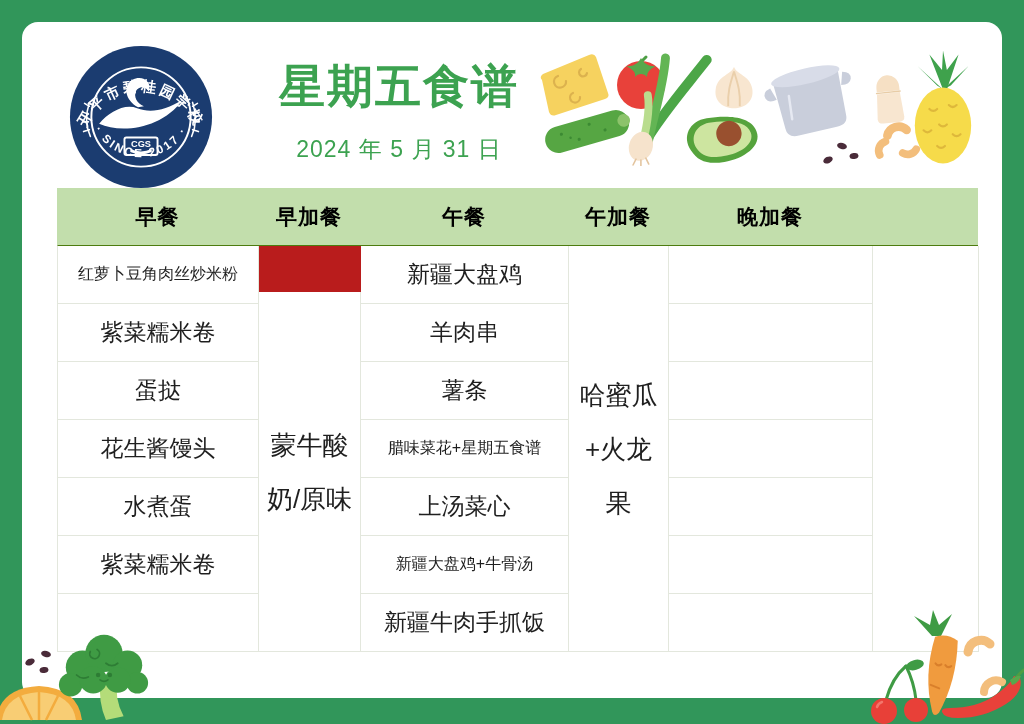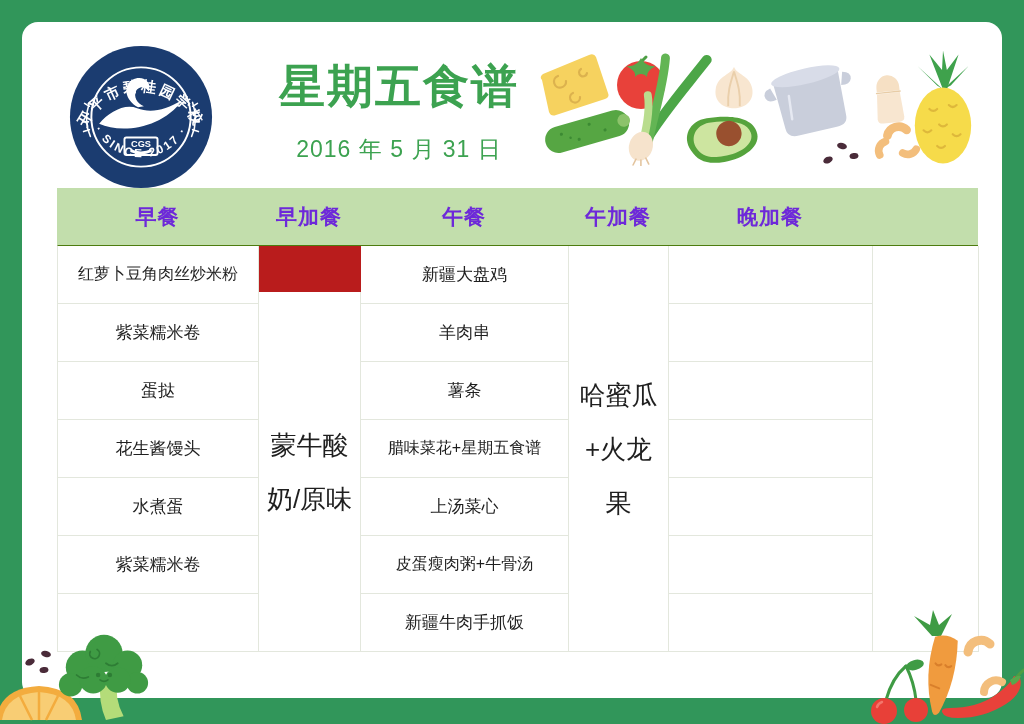--- a/index.html
+++ b/index.html
@@ -52,41 +52,41 @@
   .header-band {
     position: absolute;
     left: 35px; top: 166px;
     width: 921px; height: 57px;
     background: #C2DEAC;
     display: grid;
     grid-template-columns: 201px 102px 208px 100px 204px 106px;
   }
   .header-band .hcell {
     display: flex; align-items: center; justify-content: center;
-    font-size: 21px; font-weight: 700; color: #6d28d9;
+    font-size: 21px; font-weight: 700; color: #000000;
     letter-spacing: 1px;
   }
 
   .grid {
     position: absolute;
     left: 35px; top: 223px;
     width: 921px;
     display: grid;
     grid-template-columns: 201px 102px 208px 100px 204px 106px;
     grid-template-rows: repeat(7, 58px);
     border-top: 1px solid #4d7c0f;
     border-left: 1px solid #E3E7DD;
     background: #b91c1c;
   }
   .cell {
     border-right: 1px solid #E3E7DD;
     border-bottom: 1px solid #E3E7DD;
     display: flex; align-items: center; justify-content: center;
     text-align: center;
-    font-size: 17px;
+    font-size: 23px;
     color: #1F1F1F;
     background: #fff;
     overflow: hidden;
   }
   .cell.small { font-size: 16px; }
   .cell.merged {
     font-size: 26px;
     line-height: 54px;
     word-break: break-all;
   }
@@ -137,21 +137,21 @@
         <g>
           <rect x="58" y="96" width="34" height="18" rx="2" fill="none" stroke="#FFFFFF" stroke-width="2"></rect>
           <text x="75" y="106" font-size="9.5" font-weight="bold" fill="#FFFFFF" text-anchor="middle">CGS</text>
           <path d="M64,108 Q75,113 86,108 L86,111 Q75,116 64,111 Z" fill="#FFFFFF"></path>
         </g>
       </svg>
     </div>
 
     <div class="title-block">
       <div class="page-title">星期五食谱</div>
-      <div class="menu-date">2016 年 5 月 31 日</div>
+      <div class="menu-date">2024 年 5 月 31 日</div>
     </div>
 
     <div class="header-band">
       <div class="hcell">早餐</div>
       <div class="hcell">早加餐</div>
       <div class="hcell">午餐</div>
       <div class="hcell">午加餐</div>
       <div class="hcell">晚加餐</div>
     </div>
 
@@ -167,21 +167,21 @@
 
       <div class="cell c2 span7 merged">
         <span class="wrapbox w96">蒙牛酸奶/原味</span>
       </div>
 
       <div class="cell c3" style="grid-row:1">新疆大盘鸡</div>
       <div class="cell c3" style="grid-row:2">羊肉串</div>
       <div class="cell c3" style="grid-row:3">薯条</div>
       <div class="cell c3 small" style="grid-row:4">腊味菜花+星期五食谱</div>
       <div class="cell c3" style="grid-row:5">上汤菜心</div>
-      <div class="cell c3 small" style="grid-row:6">皮蛋瘦肉粥+牛骨汤</div>
+      <div class="cell c3 small" style="grid-row:6">新疆大盘鸡+牛骨汤</div>
       <div class="cell c3" style="grid-row:7">新疆牛肉手抓饭</div>
 
       <div class="cell c4 span7 merged">
         <span class="wrapbox w82">哈蜜瓜+火龙果</span>
       </div>
 
       <div class="cell c5" style="grid-row:1"></div>
       <div class="cell c5" style="grid-row:2"></div>
       <div class="cell c5" style="grid-row:3"></div>
       <div class="cell c5" style="grid-row:4"></div>

